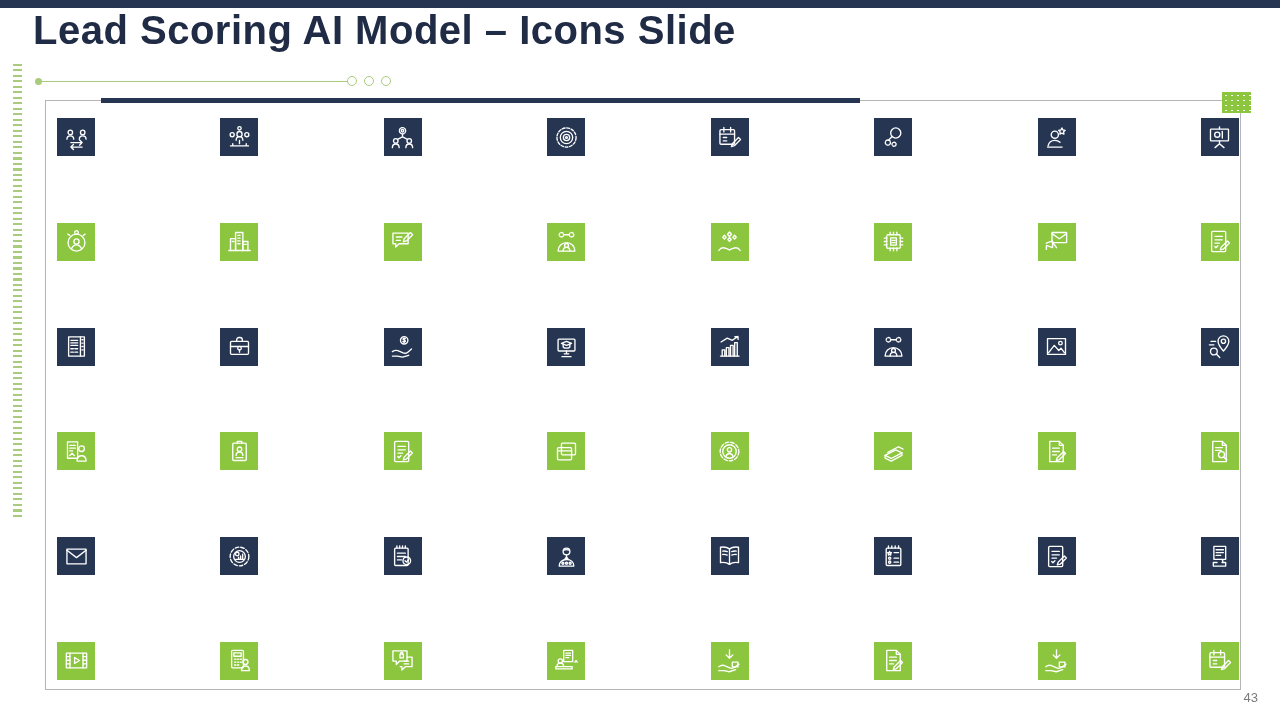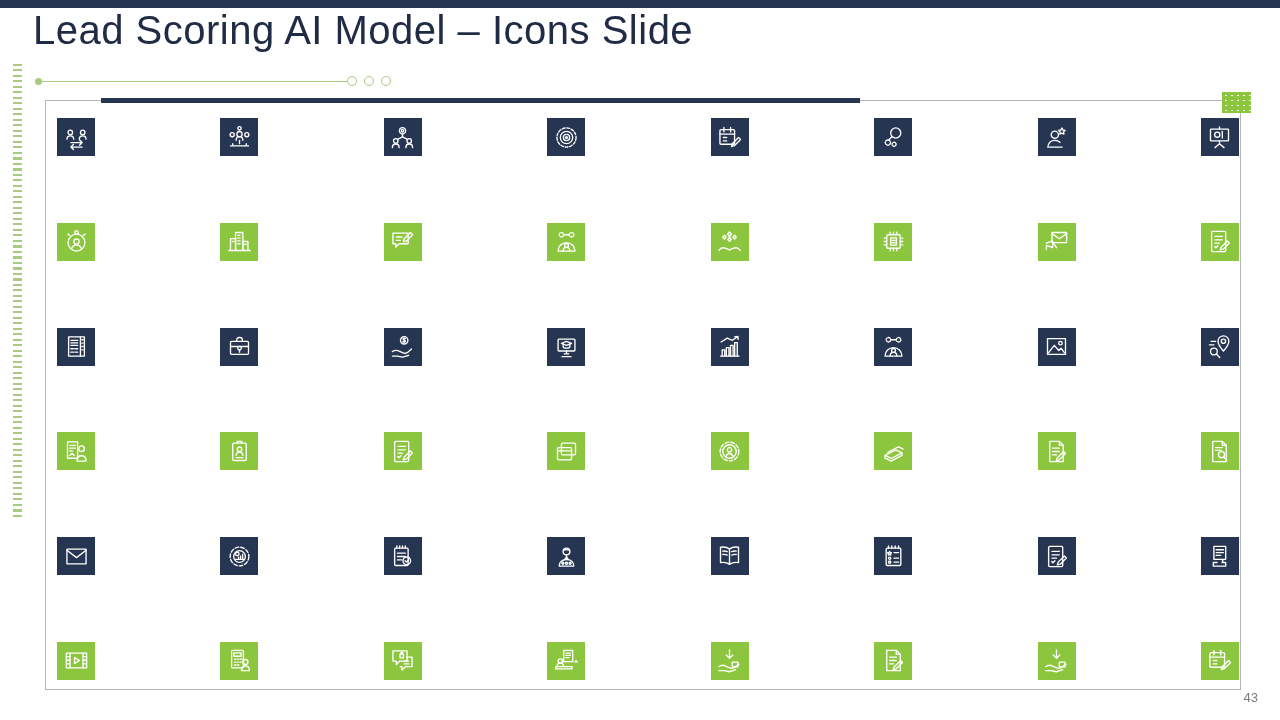--- a/index.html
+++ b/index.html
@@ -2,21 +2,21 @@
 <html style="--navy: #263551; --green: #8cc63f; --lgreen: #a9cb7e; --border-gray: #b5b5b5; --title-color: #202b45; --pn-color: #7c7c7c;"><head>
 <meta charset="utf-8">
 <style>
   html,body{margin:0;padding:0;}
   body{
     width:1280px;height:720px;position:relative;overflow:hidden;background:#fff;
     font-family:"Liberation Sans", sans-serif;
   }
   .topbar{position:absolute;left:0;top:0;width:1280px;height:8px;background:var(--navy);}
   .title{
-    position:absolute;left:33px;top:8px;font-size:40px;font-weight:400;
+    position:absolute;left:33px;top:8px;font-size:40px;font-weight:700;
     color:var(--title-color);letter-spacing:0.5px;white-space:nowrap;
   }
   
   .tl-dot{position:absolute;left:35px;top:78px;width:7px;height:7px;border-radius:50%;background:var(--lgreen);}
   .tl-line{position:absolute;left:38px;top:80.5px;width:313px;height:1.5px;background:var(--lgreen);}
   .tl-circle{position:absolute;top:76px;width:8px;height:8px;border:1.5px solid var(--lgreen);border-radius:50%;background:#fff;}
   .tl-c1{left:347px}.tl-c2{left:364px}.tl-c3{left:381px}
   
   .hashes{
     position:absolute;left:13px;top:64px;width:9px;height:455px;

